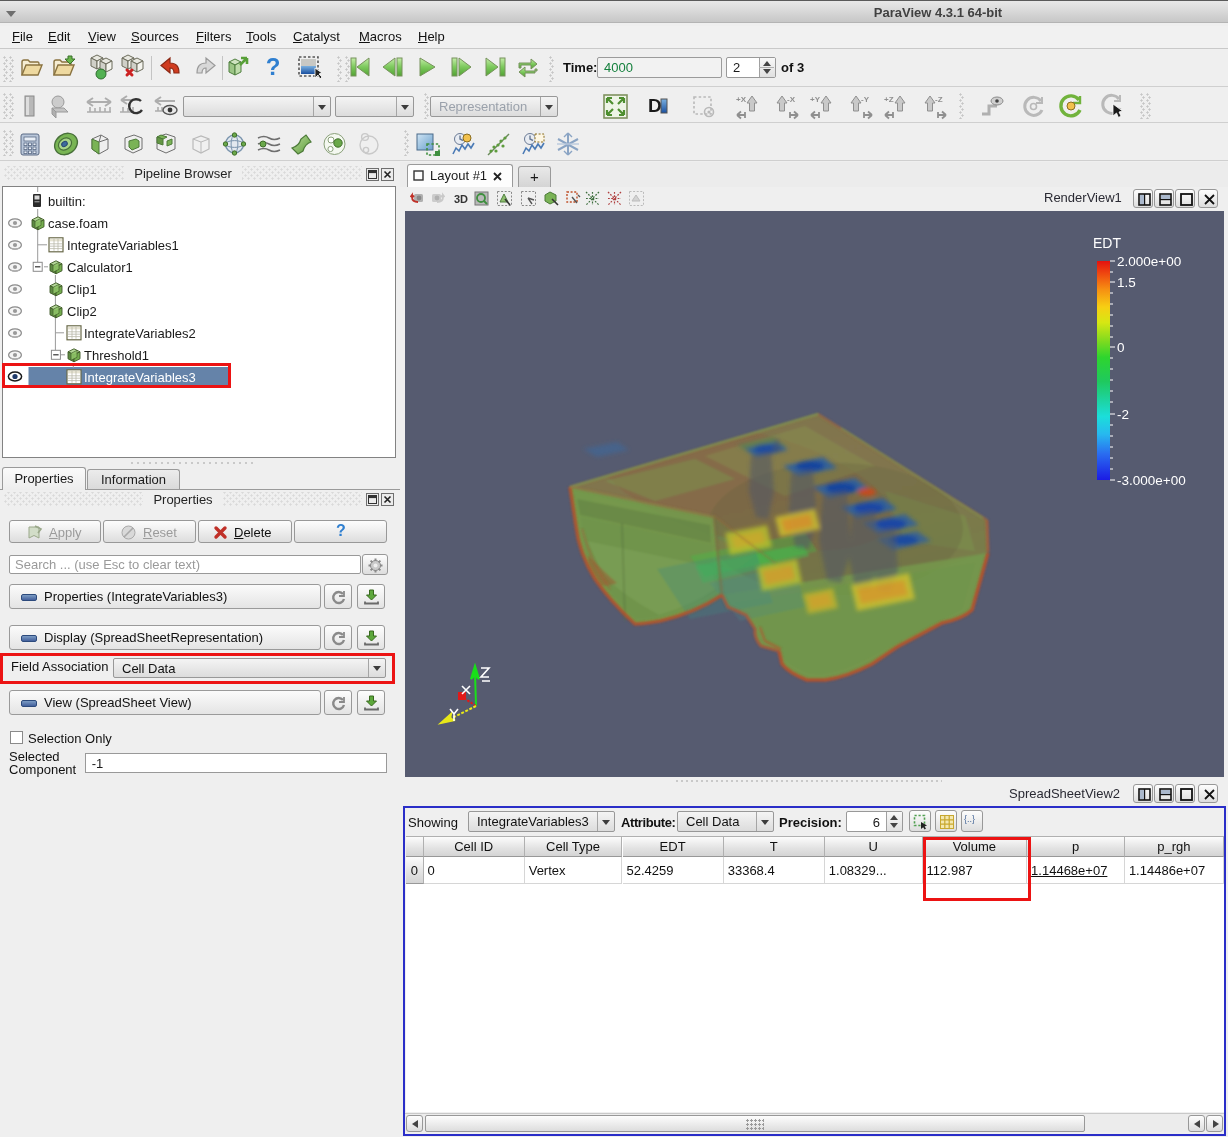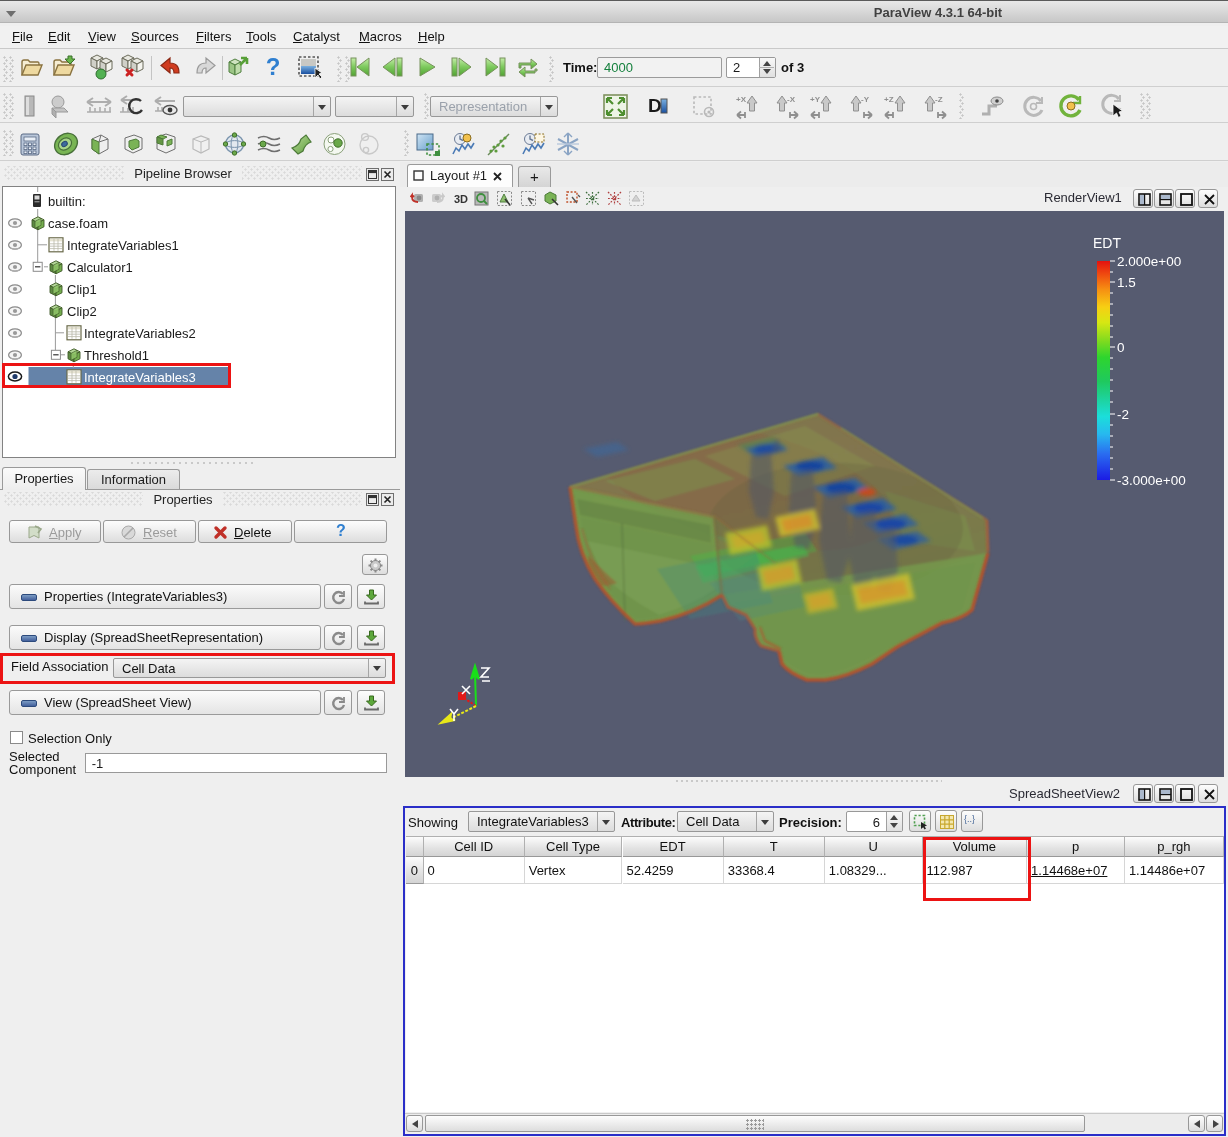--- a/index.html
+++ b/index.html
@@ -513,20 +513,23 @@
         <span style="position:absolute; left:39px; top:4px;"><u>R</u>eset</span>
       </div>
     <div class="btn3d" style="position:absolute; left:198px; top:358px; width:94px; height:23px;">
         <svg style="position:absolute; left:14px; top:4px;" width="15" height="15" viewBox="0 0 15 15">
           <path d="M3 3 L12 12 M12 3 L3 12" stroke="#c03028" stroke-width="3.4" stroke-linecap="round"></path>
         </svg>
         <span style="position:absolute; left:35px; top:4px; color:#111;"><u>D</u>elete</span>
       </div>
     <div class="btn3d" style="position:absolute; left:294px; top:358px; width:93px; height:23px;">
         <span style="position:absolute; left:41px; top:1px; color:#2f7fd0; font-size:16px; font-weight:bold;">?</span>
+      </div>
+    <div class="field" style="left:9px; top:393px; width:352px; height:19px; border-radius:2px;">
+        <span style="position:absolute; left:5px; top:1px; color:#9a9a9a;">Search ... (use Esc to clear text)</span>
       </div>
     <div class="btn3d" style="position:absolute; left:362px; top:391.5px; width:26px; height:21px;">
         <svg style="position:absolute; left:4px; top:2px;" width="17" height="17" viewBox="0 0 17 17">
           <circle cx="8.5" cy="8.5" r="5" fill="#c9c9c9" stroke="#8a8a8a"></circle>
           <circle cx="8.5" cy="8.5" r="2" fill="#efefef"></circle>
           <g stroke="#8a8a8a" stroke-width="2">
             <path d="M8.5 1.5 L8.5 4 M8.5 13 L8.5 15.5 M1.5 8.5 L4 8.5 M13 8.5 L15.5 8.5 M3.6 3.6 L5.4 5.4 M11.6 11.6 L13.4 13.4 M3.6 13.4 L5.4 11.6 M11.6 5.4 L13.4 3.6"></path>
           </g>
         </svg>
       </div>

